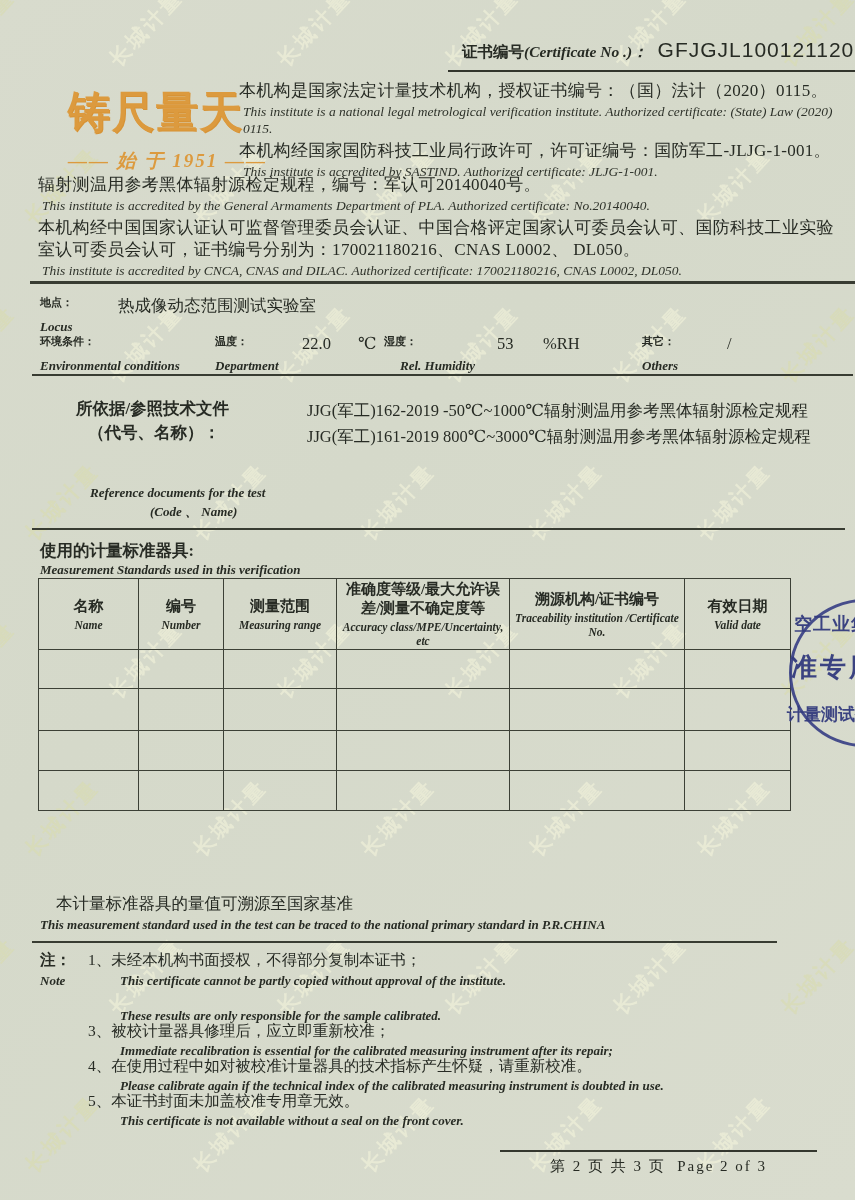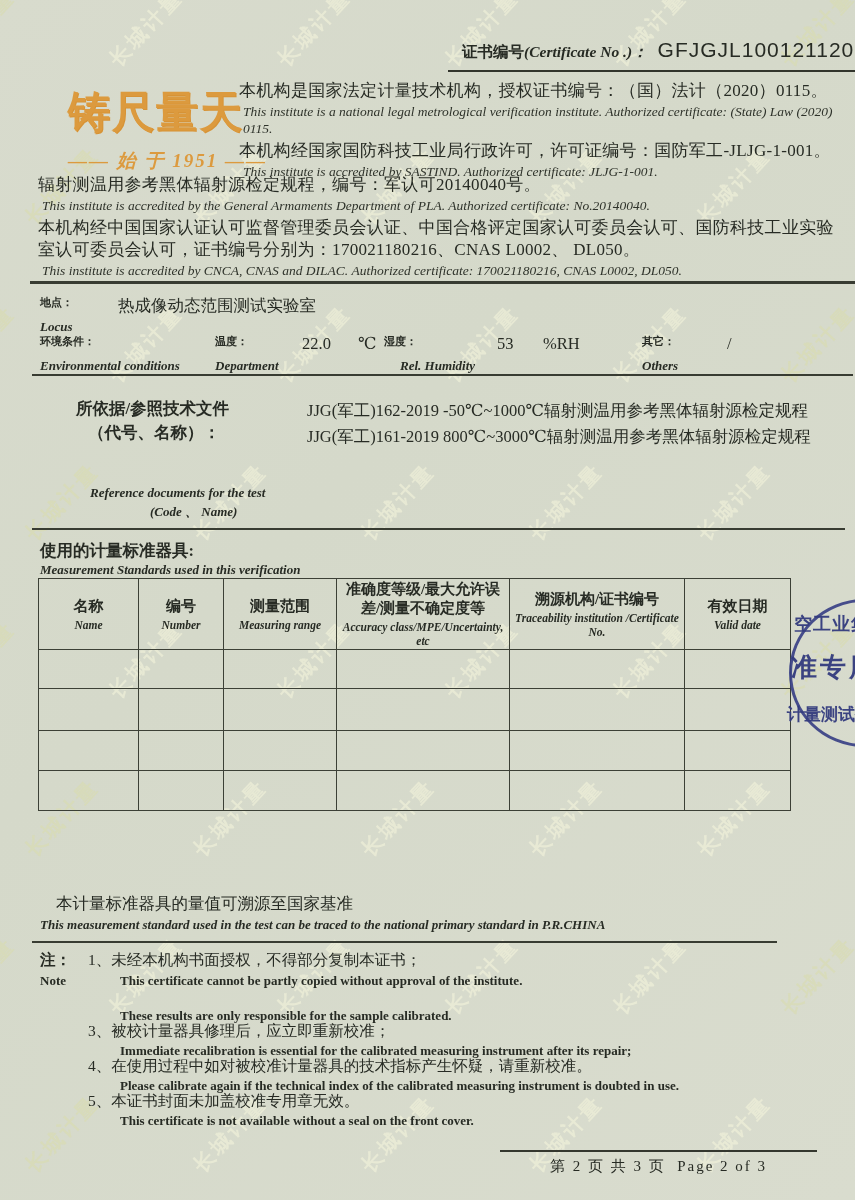--- a/index.html
+++ b/index.html
@@ -49,21 +49,21 @@
   table.std{position:absolute;left:38px;top:578px;border-collapse:collapse;table-layout:fixed;}
   table.std th,table.std td{border:1.5px solid #3c4036;padding:1px 2px;text-align:center;
       overflow:hidden;}
   table.std th .h-zh{font-size:15px;font-weight:bold;line-height:19px;}
   table.std th .h-en{font-size:11.5px;font-style:italic;font-weight:bold;line-height:14px;margin-top:2px;}
   table.std td{font-size:13.5px;line-height:17px;}
   .trace-org{font-size:13.5px;}
   .trace-no{font-size:13px;letter-spacing:0.3px;}
   
   .note-zh{font-size:15.5px;line-height:19px;}
-  .note-en{font-size:13px;font-weight:bold;line-height:16px;text-align:center;}
+  .note-en{font-size:13px;font-style:italic;font-weight:bold;line-height:16px;text-align:center;}
   
   .footer-line{position:absolute;top:1150px;left:500px;right:38px;border-top:2px solid #34372e;}
   .footer-text{position:absolute;top:1157px;left:500px;right:38px;text-align:center;
       font-size:15px;letter-spacing:2px;white-space:nowrap;}
   
   .stamp-circle{position:absolute;left:789px;top:599px;width:144px;height:142px;
       border:3px solid #3a4186;border-radius:50%;opacity:0.92;}
   .stamp-text{position:absolute;color:#333b7e;font-family:"Liberation Sans","DejaVu Sans",sans-serif;
       font-weight:bold;white-space:nowrap;opacity:0.95;}
   .stamp-l1{left:794px;top:612px;font-size:18px;letter-spacing:1px;}

